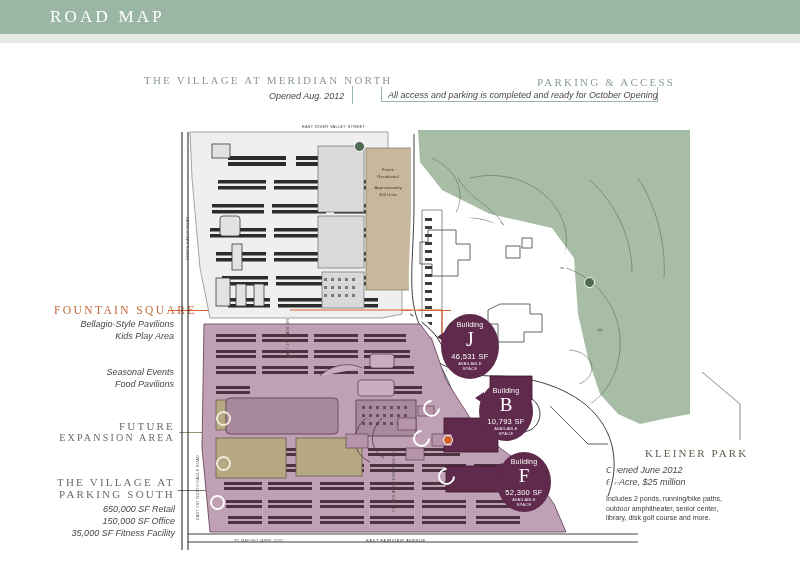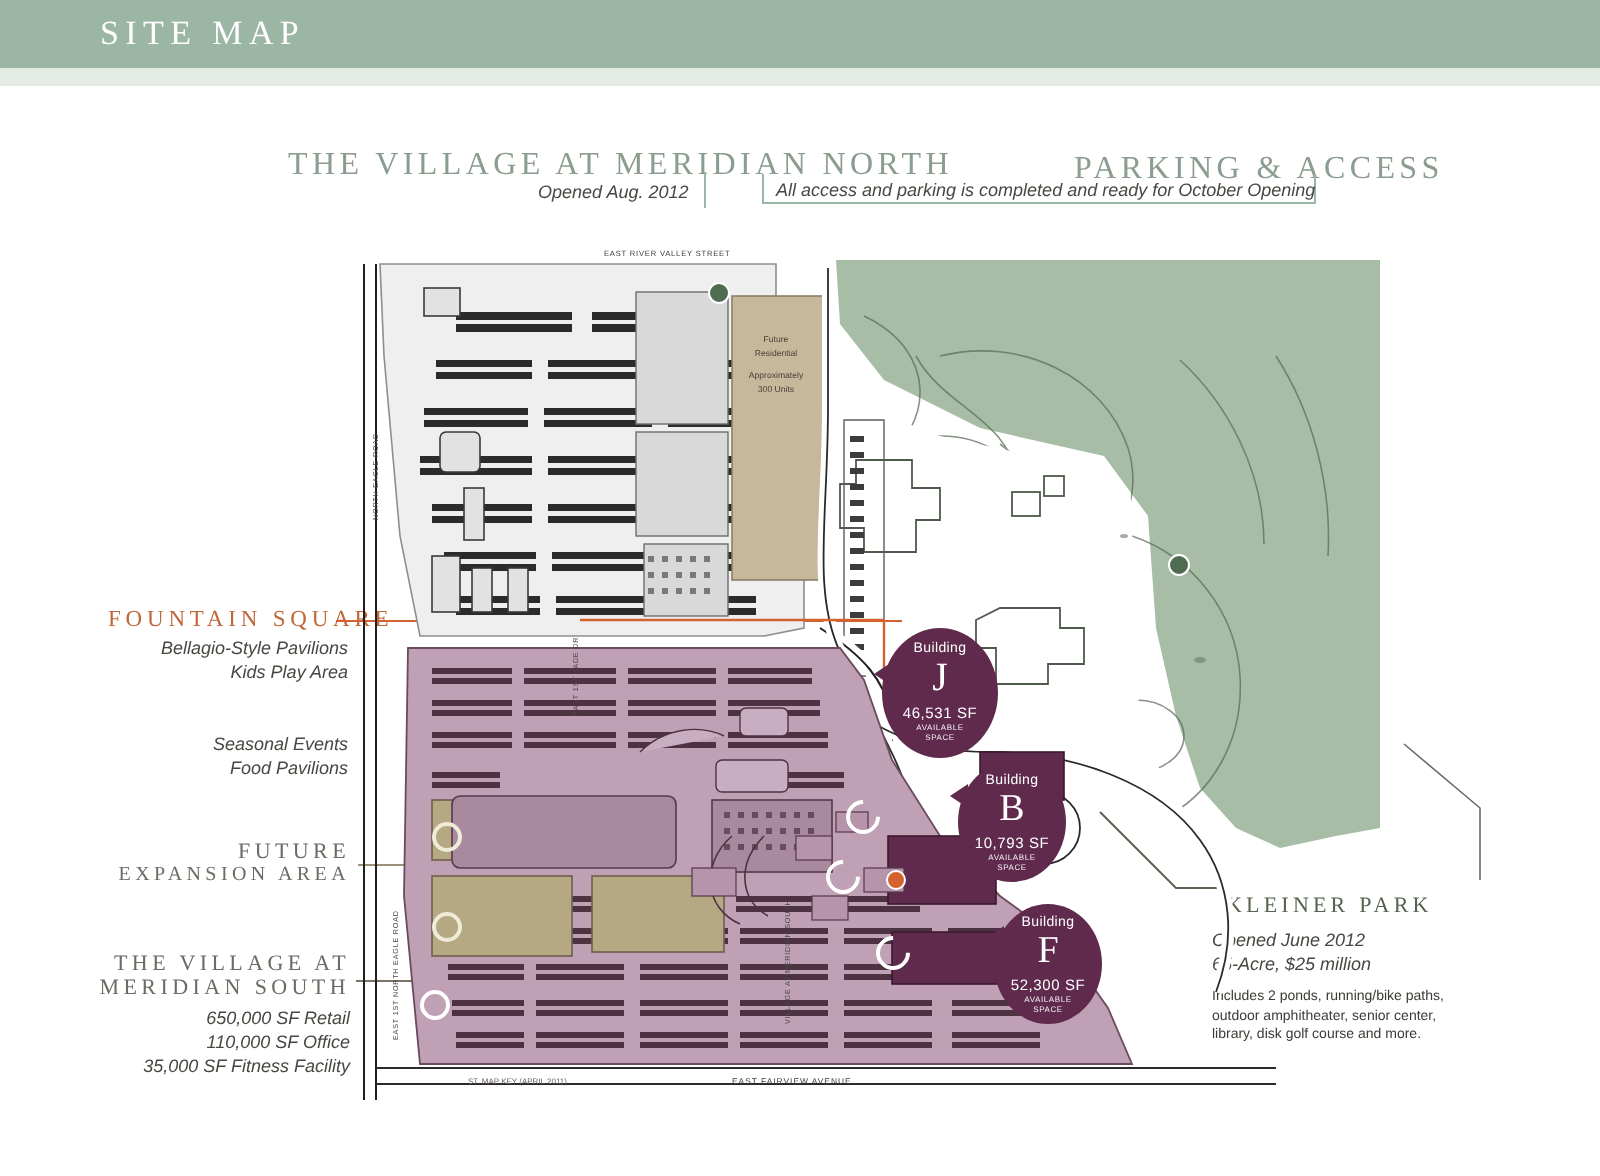--- a/index.html
+++ b/index.html
@@ -34,25 +34,25 @@
     position: absolute;
     left: 0; top: 34px;
     width: 800px; height: 9px;
     background: #e4ebe5;
   }
 
   
   .callout-title {
     font-family: "Liberation Serif", serif;
     letter-spacing: 2.2px;
-    font-size: 16px;
+    font-size: 11px;
     color: #8a9d8e;
     white-space: nowrap;
   }
-  .callout-title.dark { color: #56634f; }
+  .callout-title.dark { color: #56634f; padding-left: 32px; }
   .callout-title.rust { color: #c0673a; }
   .callout-title.grey { color: #6e6a63; }
 
   .callout-sub {
     font-family: "Liberation Sans", sans-serif;
     font-style: italic;
     font-size: 9px;
     color: #4a4742;
     white-space: nowrap;
     line-height: 12px;
@@ -186,21 +186,21 @@
     font-size: 4.3px;
     color: #4a4038;
     line-height: 7px;
     white-space: nowrap;
   }
 </style>
 </head>
 <body>
 
 <div id="header-bar"></div>
-<div id="header-title">SITE MAP</div>
+<div id="header-title">ROAD MAP</div>
 <div id="header-underband"></div>
 
 <div>
   <div class="callout-title" style="position:absolute; left:144px; top:74px;">THE VILLAGE AT MERIDIAN NORTH</div>
   <div class="callout-sub" style="position:absolute; left:269px; top:90px;">Opened Aug. 2012</div>
   <div class="leader-v" style="left:352px; top:86px; height:18px;"></div>
 </div>
 
 <div>
   <div class="callout-title" style="position:absolute; left:537px; top:76px;">PARKING &amp; ACCESS</div>
@@ -226,25 +226,25 @@
   </div>
   <div class="leader-h" style="left:179px; top:432px; width:38px; background:#9a9176;"></div>
   <div class="leader-v" style="left:216px; top:418px; height:47px; background:#9a9176;"></div>
   <div class="leader-h" style="left:216px; top:418px; width:18px; background:#9a9176;"></div>
   <div class="leader-h" style="left:216px; top:464px; width:18px; background:#9a9176;"></div>
 </div>
 
 <div>
   <div style="position:absolute; left:30px; top:476px; width:145px; text-align:right;">
     <div class="callout-title grey" style="position:static; font-size:11px;">THE VILLAGE AT</div>
-    <div class="callout-title grey" style="position:static; font-size:11px;">MERIDIAN SOUTH</div>
+    <div class="callout-title grey" style="position:static; font-size:11px;">PARKING SOUTH</div>
   </div>
   <div style="position:absolute; left:40px; top:503px; width:135px; text-align:right;">
     <div class="callout-sub" style="position:static;">650,000 SF Retail</div>
-    <div class="callout-sub" style="position:static;">110,000 SF Office</div>
+    <div class="callout-sub" style="position:static;">150,000 SF Office</div>
     <div class="callout-sub" style="position:static;">35,000 SF Fitness Facility</div>
   </div>
   <div class="leader-h" style="left:178px; top:490px; width:37px; background:#7d7468;"></div>
   <div class="leader-v" style="left:214px; top:490px; height:8px; background:#7d7468;"></div>
 </div>
 
 <div>
   <div class="callout-title dark" style="position:absolute; left:613px; top:447px; font-size:11px; letter-spacing:2.1px;">KLEINER PARK</div>
   <div class="callout-sub" style="position:absolute; left:606px; top:464px;">Opened June 2012</div>
   <div class="callout-sub" style="position:absolute; left:606px; top:476px;">65-Acre, $25 million</div>

